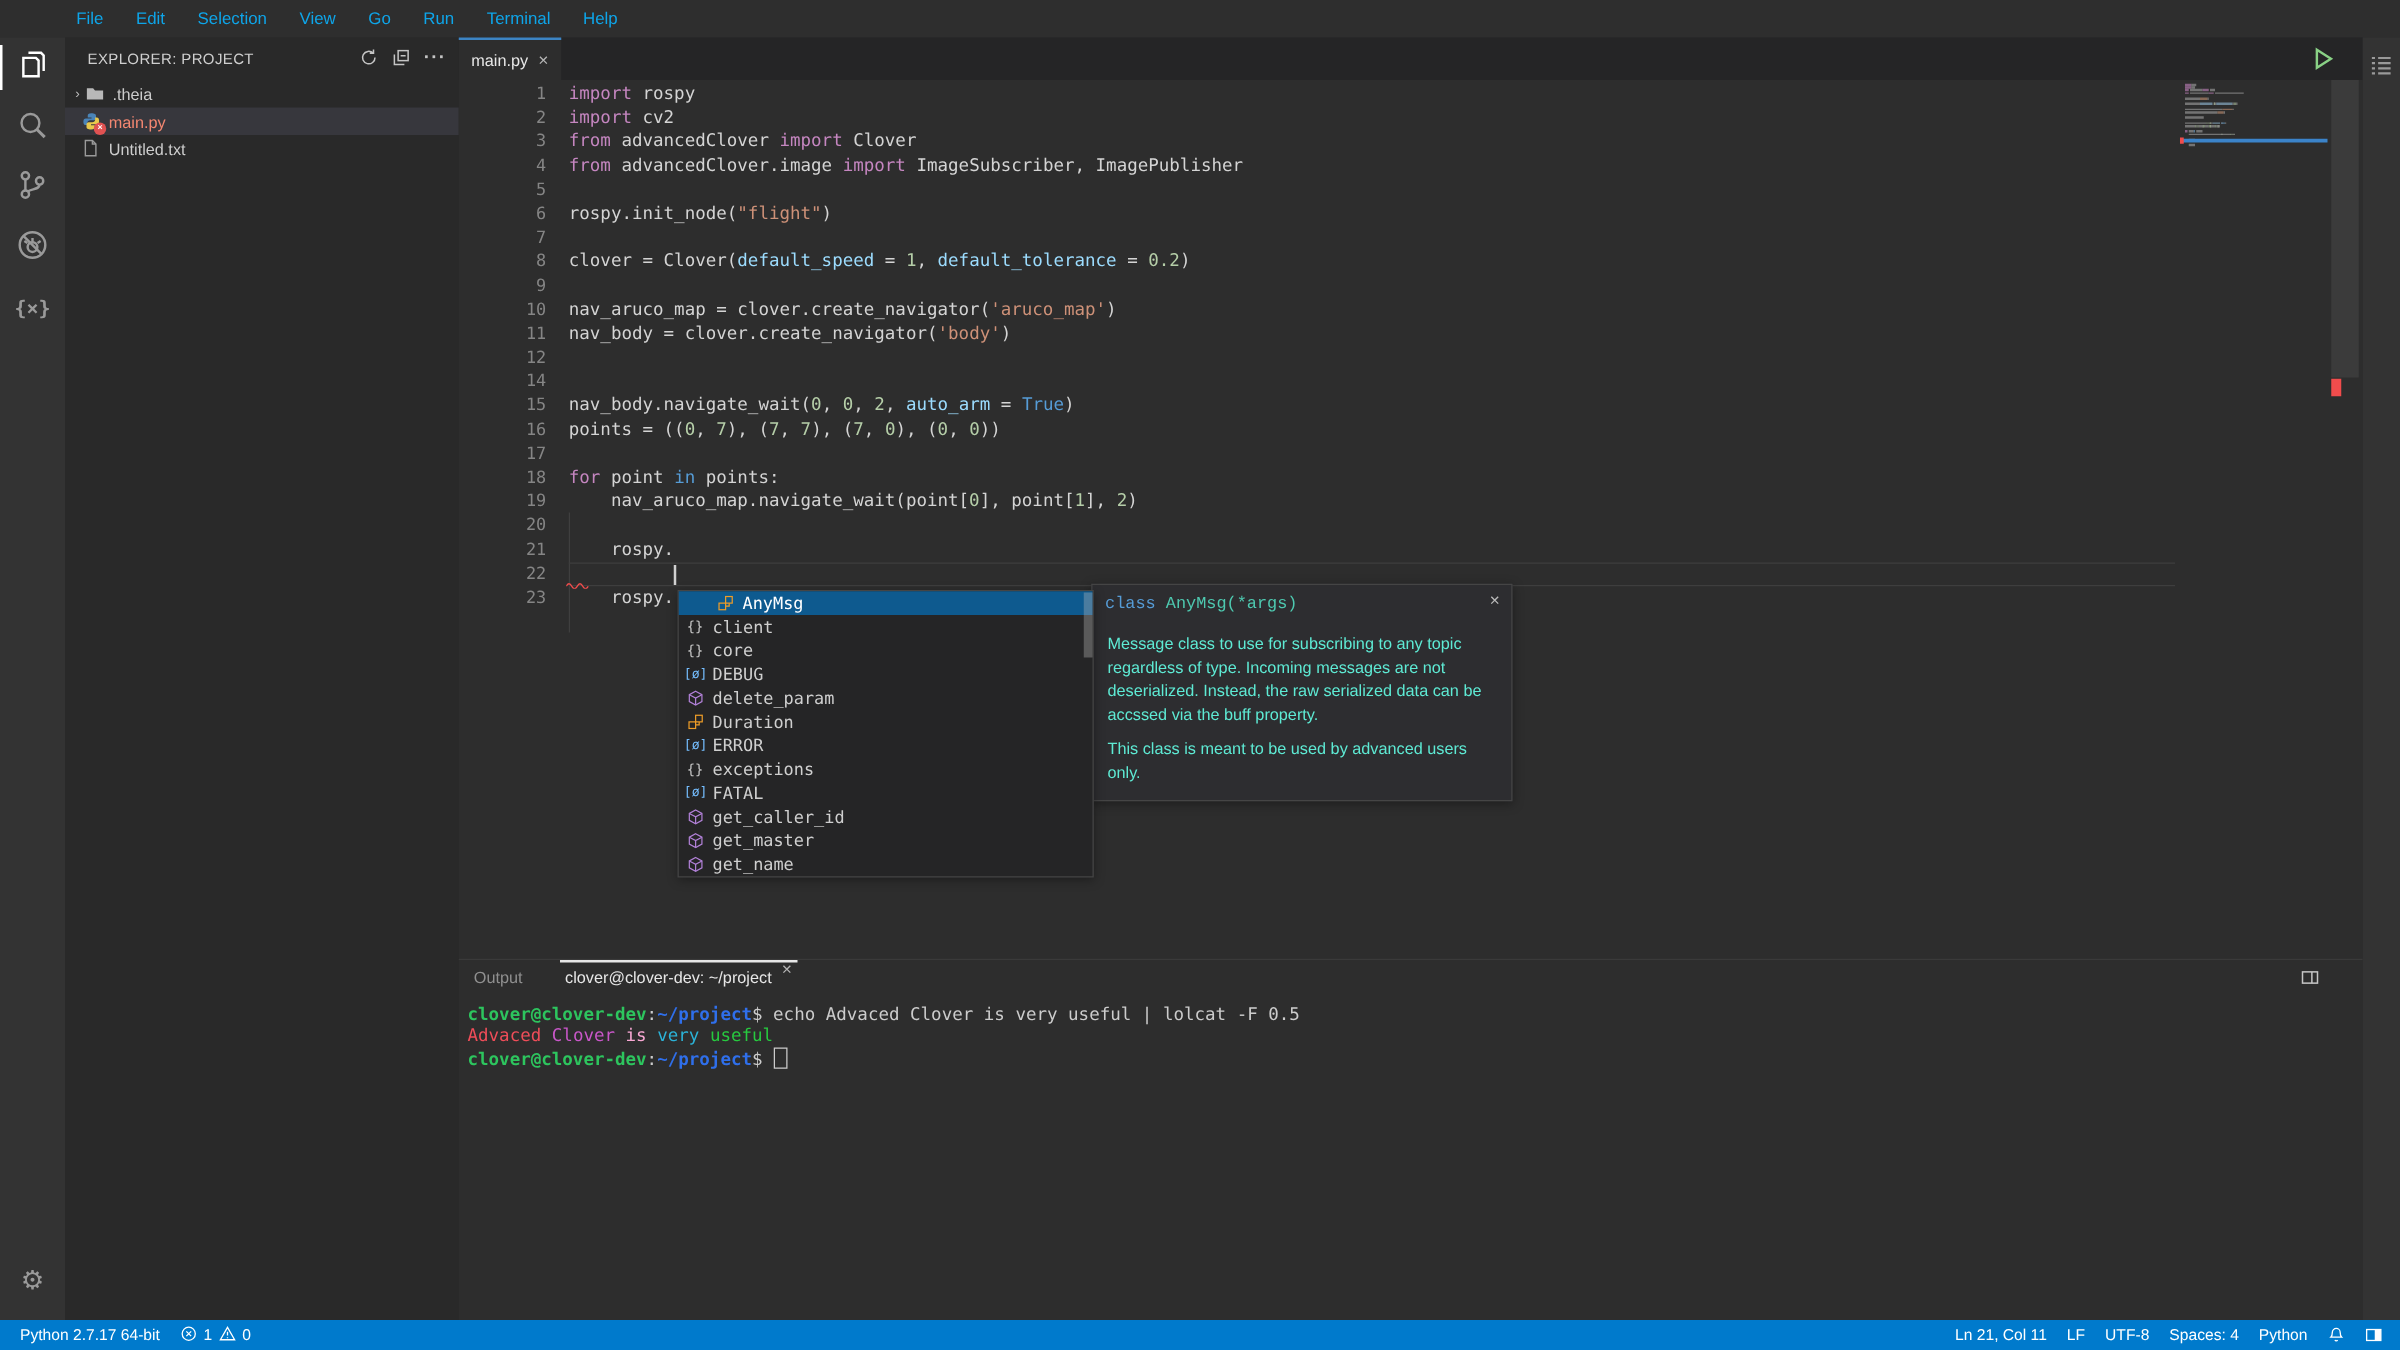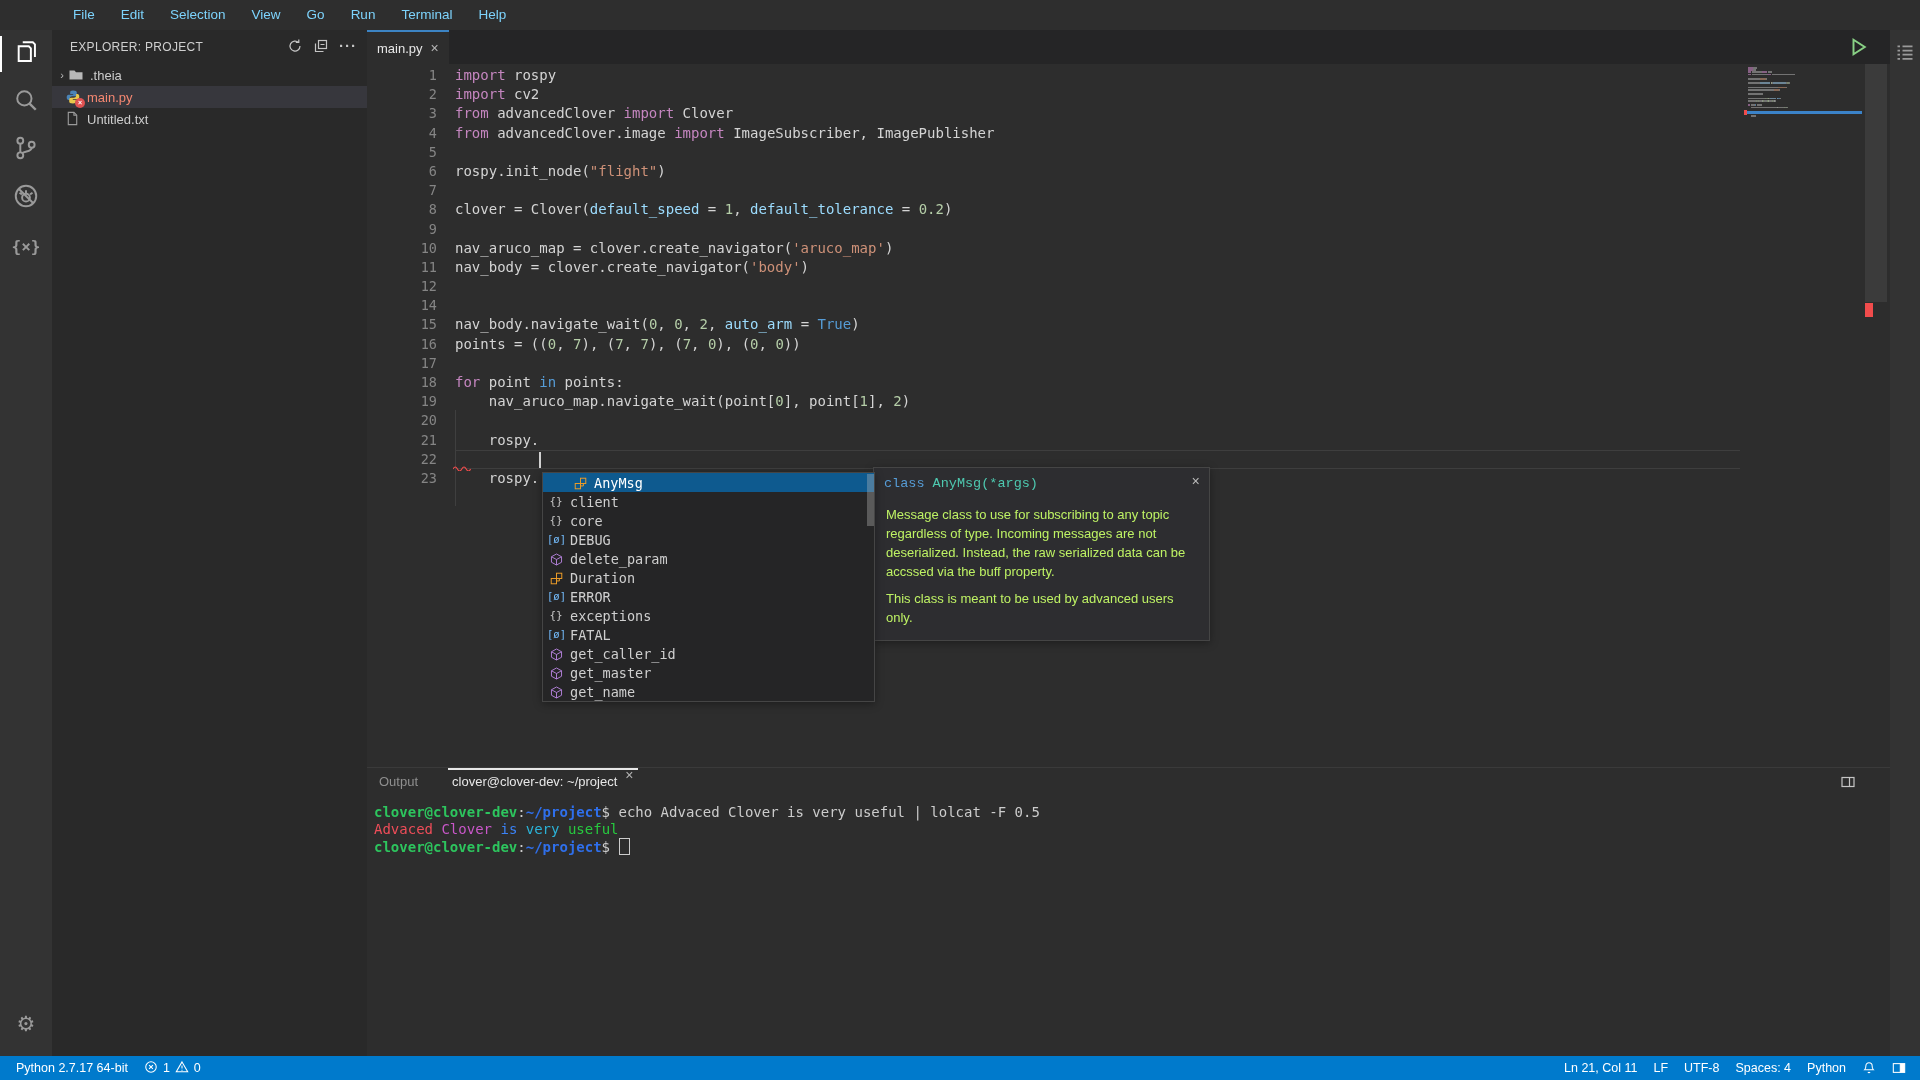--- a/index.html
+++ b/index.html
@@ -1,19 +1,19 @@
 <!DOCTYPE html>
 <html style="--accent: #007acc; --tabind: #3c84c4; --sel: #0e5a8f; --error: #f14c4c; --kw: #c586c0; --kw2: #569cd6; --str: #ce9178; --num: #b5cea8; --param: #9cdcfe; --pl: #d4d4d4; --doctype: #4ec9b0; --tuser: #2dc55e; --tpath: #2f6feb; --class_icon: #ee9d28; --method_icon: #b180d7; --constant_icon: #75beff; --module_icon: #c5c5c5;"><head>
 <meta charset="utf-8">
 <style>
   html,body{margin:0;padding:0;width:1920px;height:1080px;overflow:hidden;background:#2d2d2d;
     font-family:"Liberation Sans",sans-serif;-webkit-font-smoothing:antialiased;}
   
-  .menubar{height:30px;background:#2e2e2e;display:flex;align-items:flex-end;padding-left:60px;
-    color:#7dd3fc;font-size:13.5px;}
+  .menubar{height:30px;background:#2e2e2e;display:flex;align-items:flex-end;padding-left:48px;
+    color:#0ea5e9;font-size:13.5px;}
   .menu-item{padding:0 13px;line-height:30px;cursor:default;}
   
   .main{display:flex;height:1026px;}
   .activitybar{width:52px;background:#333333;display:flex;flex-direction:column;justify-content:space-between;}
   .ab-item{height:48px;display:flex;align-items:center;justify-content:center;color:#9a9a9a;position:relative;}
   .ab-item.active{color:#ffffff;}
   .ab-item.active:before{content:"";position:absolute;left:0;top:6px;bottom:6px;width:2px;background:#ffffff;}
   .ab-item svg{width:26px;height:26px;}
   .ab-bottom{padding-bottom:8px;}
   .plug-glyph{font-family:"DejaVu Sans Mono",monospace;font-size:16px;font-weight:bold;}
@@ -70,21 +70,21 @@
   .sg-ic{width:18px;text-align:center;flex:none;font-size:11px;line-height:19px;}
   .sg-ic svg{width:13px;height:13px;vertical-align:middle;}
   .k-module{color:#c5c5c5;} .k-constant{color:#75beff;font-size:10.5px;}
   .sg-thumb{position:absolute;right:0;top:1px;width:7px;height:52px;background:rgba(190,190,190,.35);}
   
   .docpopup{position:absolute;left:506px;top:403px;width:337px;min-height:172px;background:#2d2d30;
     border:1px solid #454545;box-shadow:0 2px 8px rgba(0,0,0,.35);z-index:4;box-sizing:border-box;}
   .doc-head{font-family:Liberation Mono, monospace;font-size:13.5px;padding:8px 10px 2px;position:relative;}
   .doc-kw{color:var(--kw2);} .doc-type{color:var(--doctype);}
   .doc-close{position:absolute;right:9px;top:6px;color:#bbbbbb;font-size:14px;}
-  .doc-body{padding:4px 12px 12px;font-size:13px;color:#bef264;line-height:1.45;}
+  .doc-body{padding:4px 12px 12px;font-size:13px;color:#5eead4;line-height:1.45;}
   .doc-body p{margin:9px 0 0;}
   
   .panel{height:288px;background:#2d2d2d;border-top:1px solid #3a3a3a;position:relative;color:#cccccc;}
   .panel-tabs{height:28px;display:flex;align-items:center;gap:26px;padding-left:8px;font-size:13px;}
   .ptab{color:#8f8f8f;padding:0 4px;height:28px;line-height:28px;position:relative;display:flex;gap:8px;}
   .ptab.active{color:#e7e7e7;}
   .ptab.active:before{content:"";position:absolute;left:0;right:0;top:0;height:1.5px;background:#e7e7e7;}
   .panel-actions{position:absolute;right:34px;top:6px;color:#c5c5c5;}
   .panel-actions svg{width:16px;height:16px;}
   .term{padding:8px 0 0 7px;font-family:"DejaVu Sans Mono",monospace;font-size:14px;line-height:17px;color:#cccccc;}
@@ -487,21 +487,21 @@
           <span>clover@clover-dev: ~/project</span>
           <span class="tabclose">×</span>
         </span>
         <span class="panel-actions" id="panel-act"><svg viewBox="0 0 16 16" width="16" height="16" fill="none" stroke="currentColor" stroke-width="1.2">
               <rect x="2" y="3.5" width="12" height="9"></rect>
               <path d="M9.5 3.5v9"></path>
             </svg></span>
       </div>
       <div class="term" id="term">
           <div><span class="t-user">clover@clover-dev</span><span class="">:</span><span class="t-path">~/project</span><span class="">$ echo Advaced Clover is very useful  | lolcat -F 0.5</span></div>
-          <div><span style="color: rgb(239, 77, 89);">Advaced</span><span style="color: rgb(201, 87, 201);"> Clover</span><span style="color: #3b82f6;"> is</span><span style="color: rgb(43, 179, 216);"> very</span><span style="color: rgb(39, 201, 63);"> useful</span></div>
+          <div><span style="color: rgb(239, 77, 89);">Advaced</span><span style="color: rgb(201, 87, 201);"> Clover</span><span style="color: #f9a8d4;"> is</span><span style="color: rgb(43, 179, 216);"> very</span><span style="color: rgb(39, 201, 63);"> useful</span></div>
           <div><span class="t-user">clover@clover-dev</span><span class="">:</span><span class="t-path">~/project</span><span class="">$ </span><span class="t-cursor"></span></div>
         </div>
     </div>
   </div>
 
   <div class="rightrail">
     <span id="rail-icon"><svg viewBox="0 0 16 16" width="20" height="20" fill="none" stroke="currentColor" stroke-width="1.2">
           <g stroke-width="1.4">
             <path d="M2 3.5h2 M6 3.5h8 M2 6.8h2 M6 6.8h8 M2 10.1h2 M6 10.1h8 M2 13.4h2 M6 13.4h8"></path>
           </g>

